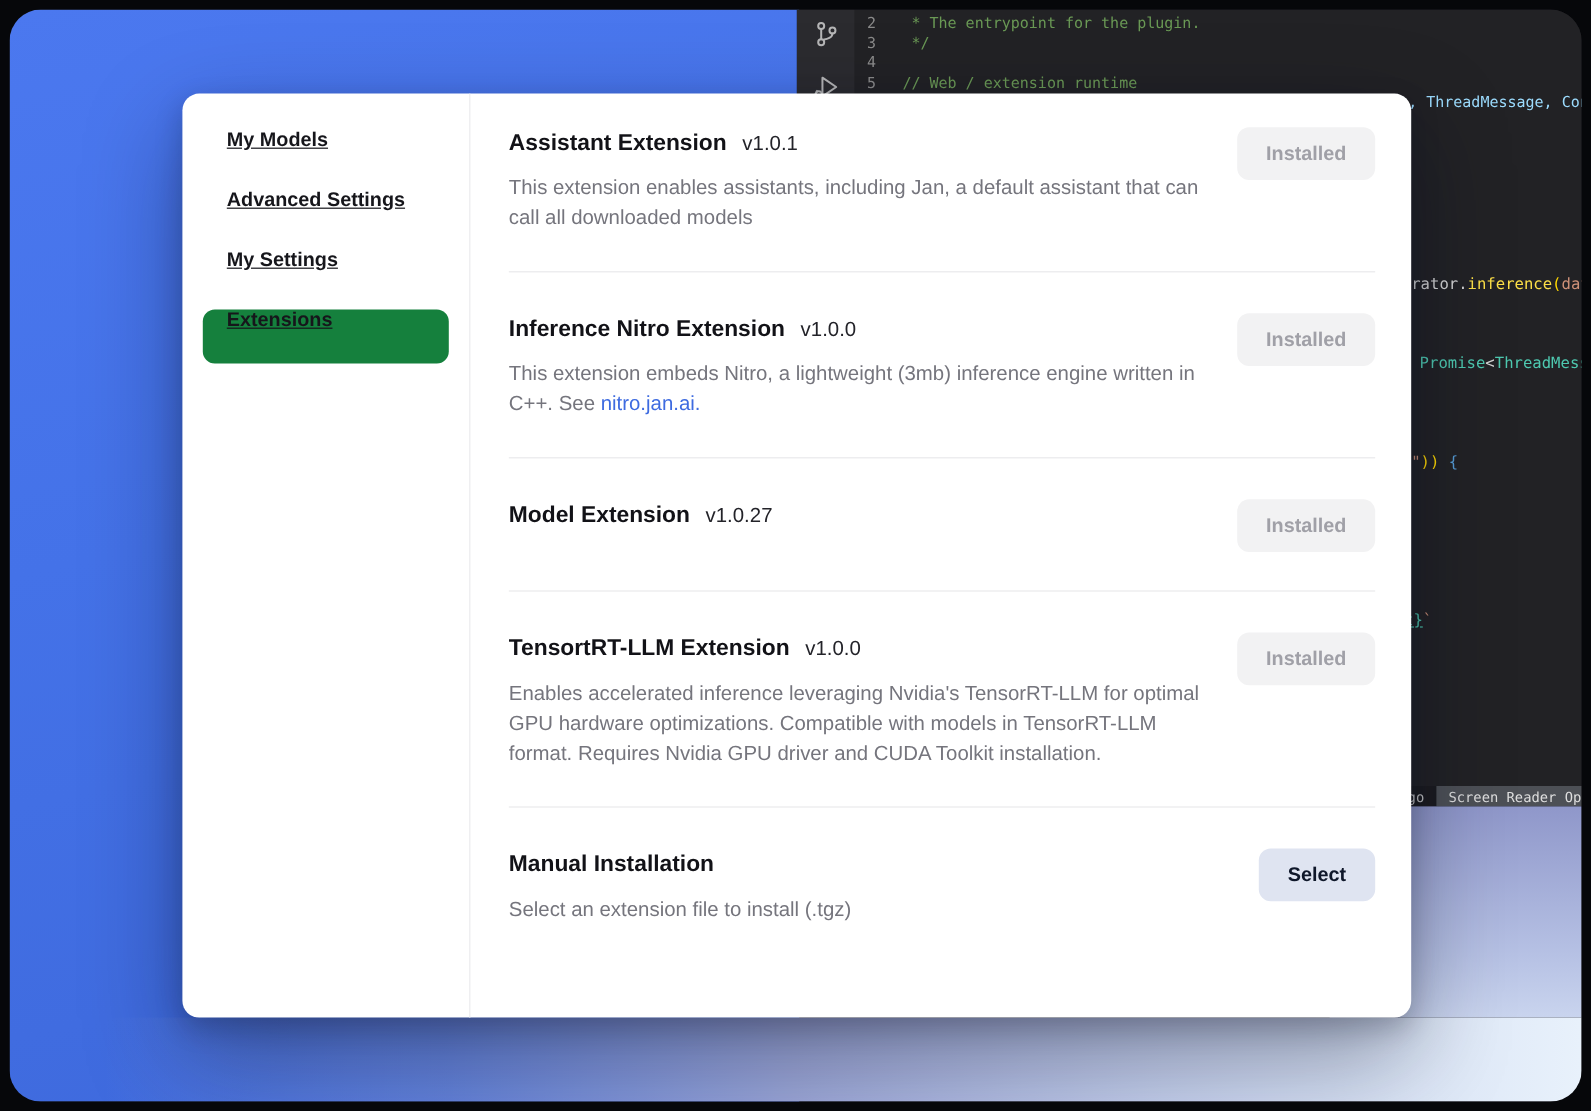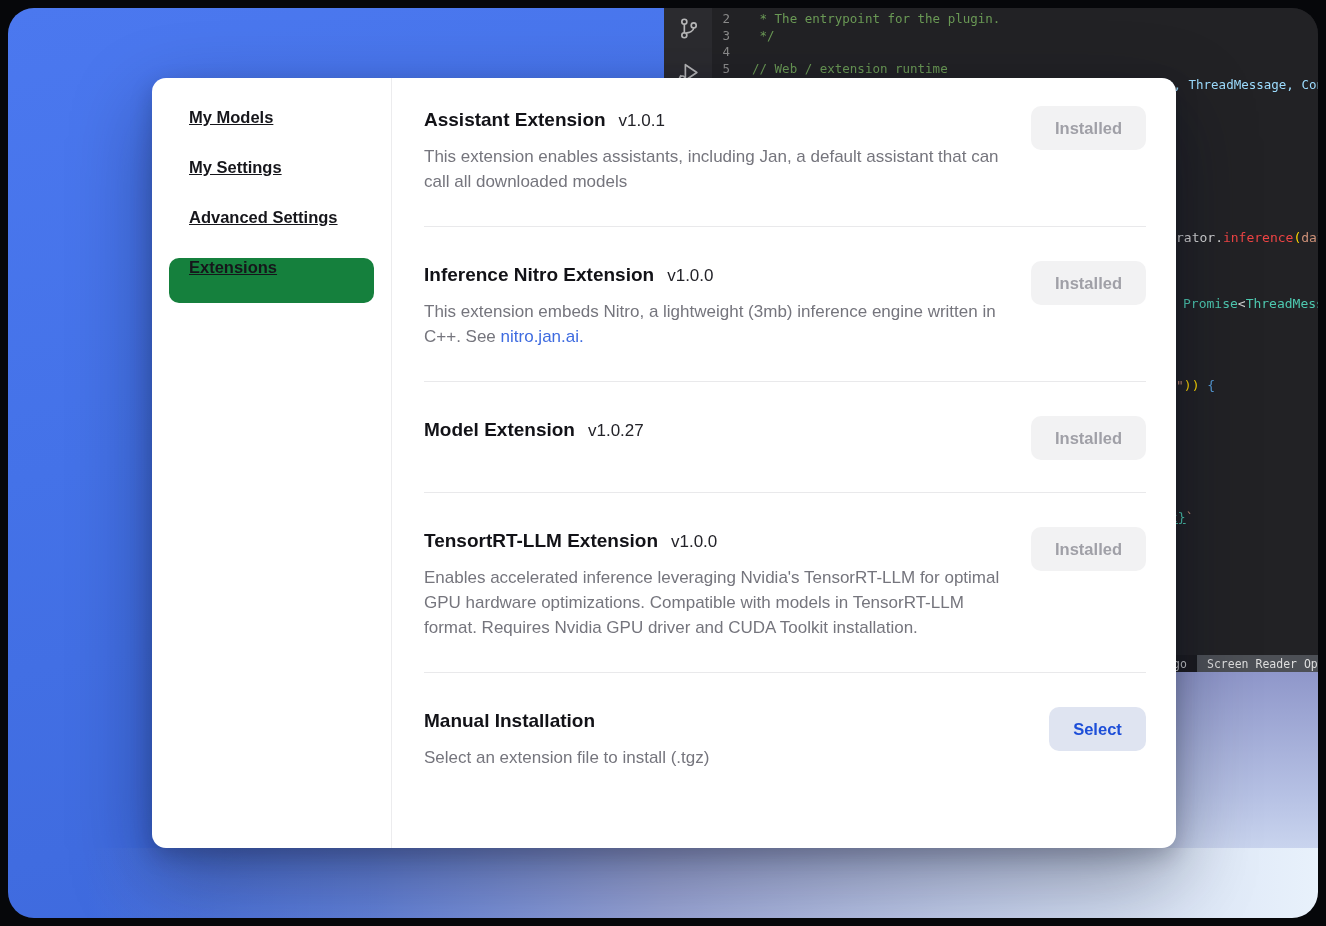--- a/index.html
+++ b/index.html
@@ -21,21 +21,21 @@
   .act-icon { width:25px; height:25px; opacity:.85; }
   .code-area { position:absolute; left:48px; top:0; right:0; bottom:17px; padding-top:3px; }
   .code-line { display:flex; height:16.5px; line-height:16.5px; white-space:pre; }
   .gut { width:18px; text-align:right; color:#8a8a8a; flex:none; }
   .code-text { margin-left:22px; }
   .tok-comment { color:#6a9955; }
   .tok-kw { color:#c586c0; }
   .tok-brace { color:#ffd700; }
   .tok-id { color:#9cdcfe; }
   .tok-plain { color:#d4d4d4; }
-  .tok-fn { color:#ef4444; }
+  .tok-fn { color:#fde047; }
   .tok-str { color:#ce9178; }
   .tok-type { color:#4ec9b0; }
   .tok-blue { color:#569cd6; }
   .frag { position:absolute; white-space:pre; font-size:13px; }
   .frag-underline { text-decoration:underline; }
   .statusbar { position:absolute; left:0; right:0; bottom:0; height:17px; background:#1c1c1f;
     font-size:11.5px; color:#c8c8c8; }
   .status-go { position:absolute; left:509px; top:2px; }
   .status-seg { position:absolute; left:533px; top:0; bottom:0; background:#4d5056; color:#dedede;
     padding:2px 10px 0; white-space:nowrap; }
@@ -64,21 +64,21 @@
   .text-block { width:588px; }
   .title-line { display:flex; align-items:baseline; gap:13px; }
   .ext-title { font-size:19px; line-height:24px; font-weight:700; color:#121217; }
   .ext-ver { font-size:17px; color:#232329; }
   .ext-desc { margin-top:12px; font-size:17px; line-height:25px; color:#75757d; }
   .link { color:#3e6be0; text-decoration:none; cursor:pointer; }
   .btn { height:44px; border:none; border-radius:10px; font-size:16.5px; margin-top:-2px;
     display:flex; align-items:center; justify-content:center; cursor:pointer;
     font-family:"Liberation Sans", sans-serif; }
   .btn.installed { width:115px; background:#f2f2f3; color:#a0a0a7; font-weight:700; }
-  .btn.select { width:97px; background:#dfe4f1; color:#1d4ed8; font-weight:700; }
+  .btn.select { width:97px; background:#dfe4f1; color:#0f172a; font-weight:700; }
 </style>
 </head>
 <body>
 
 <div class="desktop">
 
   <div class="blue-panel"></div>
 
   <div class="editor">
     <div class="activity-bar">
@@ -131,24 +131,24 @@
   <div class="bg-col"></div>
   <div class="bg-strip"></div>
 
   <div class="modal">
 
     <aside class="sidebar">
       <div class="side-item">
         <span>My Models</span>
       </div>
       <div class="side-item">
+        <span>Advanced Settings</span>
+      </div>
+      <div class="side-item">
         <span>My Settings</span>
-      </div>
-      <div class="side-item">
-        <span>Advanced Settings</span>
       </div>
       <div class="side-item active">
         <span>Extensions</span>
       </div>
     </aside>
 
     <main class="content">
 
       <div class="ext-row first">
         <div class="text-block">

